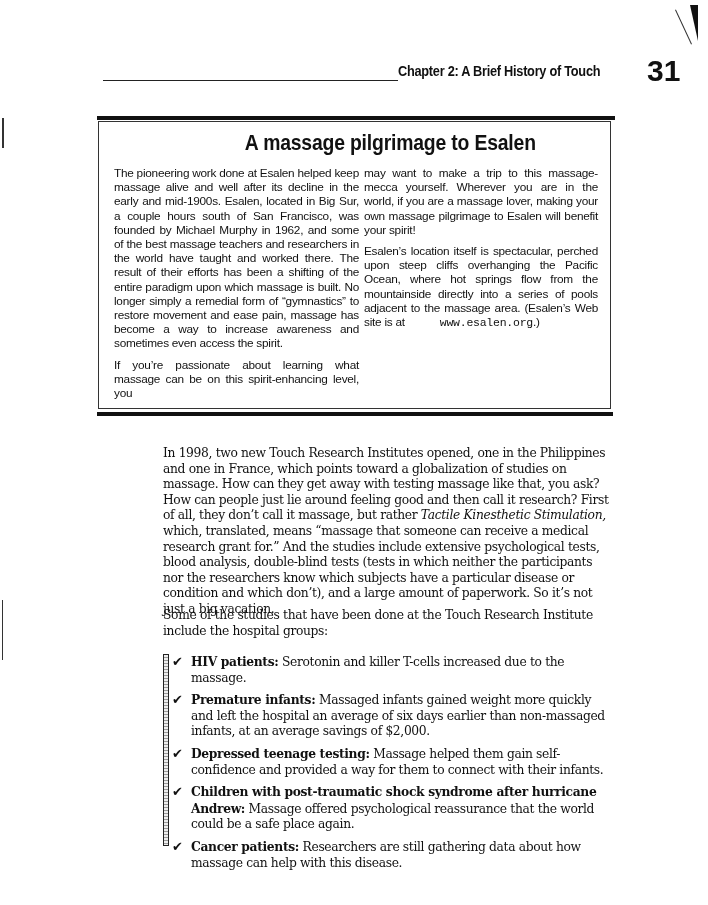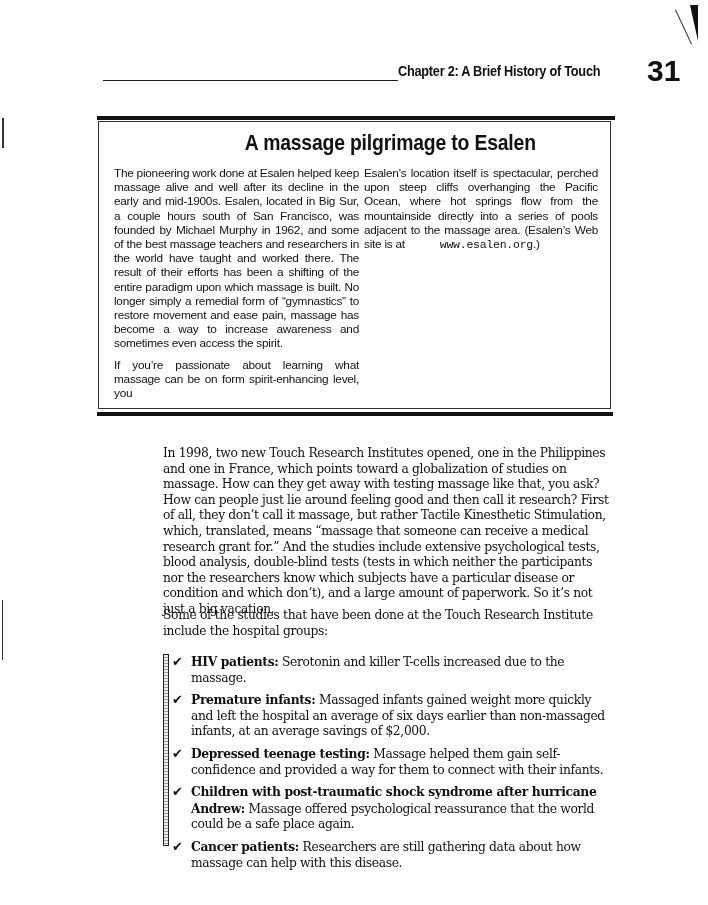--- a/index.html
+++ b/index.html
@@ -56,21 +56,21 @@
   .col-right { left: 364px; width: 234px; }
   .mono { font-family: Liberation Mono, monospace; font-size: 11.5px; padding-left: 32px; }
   .bold { font-weight: bold; }
   .body-text {
     position: absolute; left: 163px; width: 452px;
     font-family: "DejaVu Serif", serif; font-size: 12.3px; line-height: 15.6px;
     letter-spacing: -0.35px; color: #111;
   }
   .para1 { top: 446px; }
   .para2 { top: 608px; }
-  .italic { }
+  .italic { font-style: italic; }
   .list-bar {
     position: absolute; left: 163px; top: 654px; width: 4px; height: 190px;
     border: 1px solid #222; background: repeating-linear-gradient(180deg,#eee 0,#eee 2px,#999 2px,#999 3px);
   }
   .bullet-list {
     position: absolute; left: 172px; top: 654px; width: 440px; margin: 0; padding: 0; list-style: none;
     font-family: "DejaVu Serif", serif; font-size: 12.3px; line-height: 15.6px; letter-spacing: -0.35px;
   }
   .bullet-list li { position: relative; padding-left: 19px; margin-bottom: 6px; }
   .check {
@@ -93,24 +93,25 @@
 <div class="page-number">31</div>
 
 <div class="sidebar-topbar"></div>
 <div class="sidebar-box"></div>
 <div class="sidebar-bottombar"></div>
 
 <div class="sidebar-title"><span>A massage pilgrimage to Esalen</span></div>
 
 <div class="sidebar-col col-left">
   <p>The pioneering work done at Esalen helped keep massage alive and well after its decline in the early and mid-1900s. Esalen, located in Big Sur, a couple hours south of San Francisco, was founded by Michael Murphy in 1962, and some of the best massage teachers and researchers in the world have taught and worked there. The result of their efforts has been a shifting of the entire paradigm upon which massage is built. No longer simply a remedial form of “gymnastics” to restore movement and ease pain, massage has become a way to increase awareness and sometimes even access the spirit.</p>
-  <p>If you’re passionate about learning what massage can be on form spirit-enhancing level, you</p>
+  <p>If you’re passionate about learning what massage can be on this spirit-enhancing level, you</p>
 </div>
 
 <div class="sidebar-col col-right">
+  <p>may want to make a trip to this massage-mecca yourself. Wherever you are in the world, if you are a massage lover, making your own massage pilgrimage to Esalen will benefit your spirit!</p>
   <p><span>Esalen’s location itself is spectacular, perched upon steep cliffs overhanging the Pacific Ocean, where hot springs flow from the mountainside directly into a series of pools adjacent to the massage area. (Esalen’s Web site is at </span><span class="mono">www.esalen.org</span><span>.)</span></p>
 </div>
 
 <div class="body-text para1"><span>In 1998, two new Touch Research Institutes opened, one in the Philippines and one in France, which points toward a globalization of studies on massage. How can they get away with testing massage like that, you ask? How can people just lie around feeling good and then call it research? First of all, they don’t call it massage, but rather </span><span class="italic">Tactile Kinesthetic Stimulation,</span><span> which, translated, means “massage that someone can receive a medical research grant for.” And the studies include extensive psychological tests, blood analysis, double-blind tests (tests in which neither the participants nor the researchers know which subjects have a particular disease or condition and which don’t), and a large amount of paperwork. So it’s not just a big vacation.</span></div>
 
 <div class="body-text para2">Some of the studies that have been done at the Touch Research Institute include the hospital groups:</div>
 
 <div class="list-bar"></div>
 <ul class="bullet-list">
   <li><span class="check">✔</span><b>HIV patients:</b><span> Serotonin and killer T-cells increased due to the massage.</span></li>

